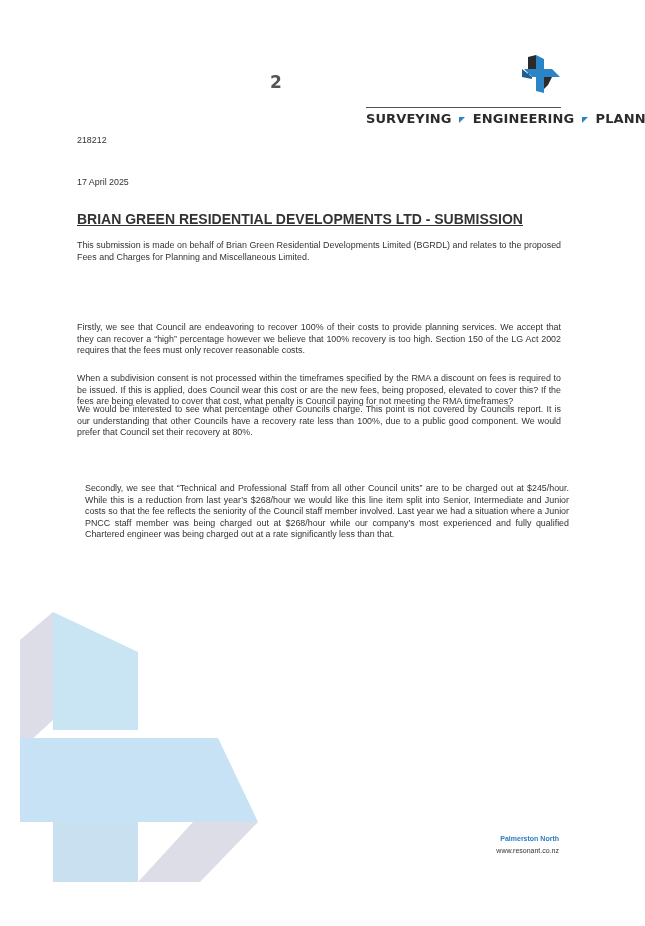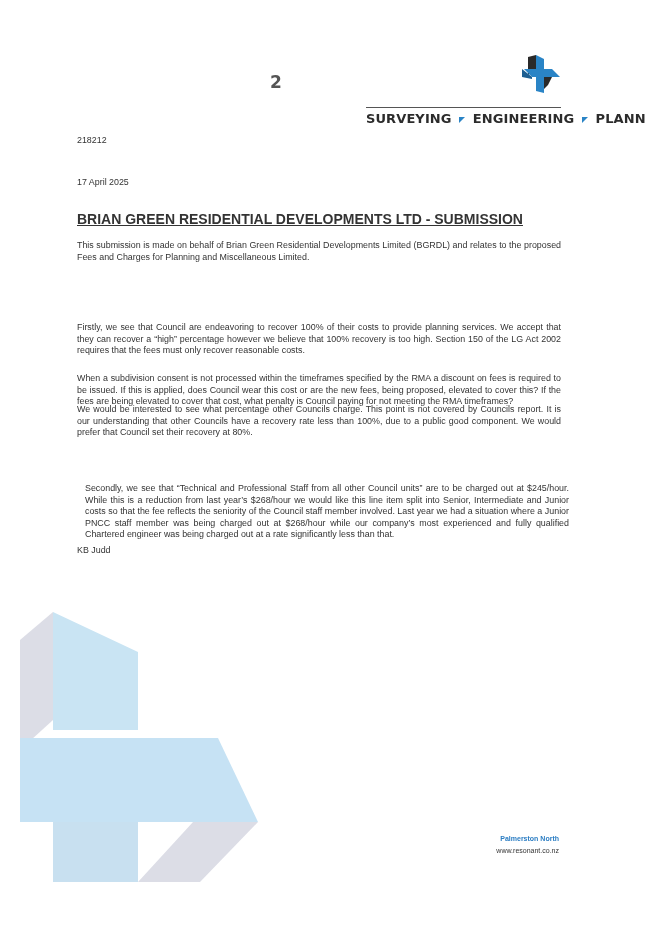--- a/index.html
+++ b/index.html
@@ -83,21 +83,20 @@
 
 <div class="doc para p1">
   <div>This submission is made on behalf of Brian Green Residential Developments Limited (BGRDL) and relates to the proposed Fees and Charges for Planning and Miscellaneous Limited.</div>
 </div>
 <div class="doc para p2">Firstly, we see that Council are endeavoring to recover 100% of their costs to provide planning services. We accept that they can recover a “high” percentage however we believe that 100% recovery is too high. Section 150 of the LG Act 2002 requires that the fees must only recover reasonable costs.</div>
 <div class="doc para p3">When a subdivision consent is not processed within the timeframes specified by the RMA a discount on fees is required to be issued. If this is applied, does Council wear this cost or are the new fees, being proposed, elevated to cover this? If the fees are being elevated to cover that cost, what penalty is Council paying for not meeting the RMA timeframes?</div>
 <div class="doc para p4">We would be interested to see what percentage other Councils charge. This point is not covered by Councils report. It is our understanding that other Councils have a recovery rate less than 100%, due to a public good component. We would prefer that Council set their recovery at 80%.</div>
 <div class="doc para p5"> Secondly, we see that “Technical and Professional Staff from all other Council units” are to be charged out at $245/hour. While this is a reduction from last year’s $268/hour we would like this line item split into Senior, Intermediate and Junior costs so that the fee reflects the seniority of the Council staff member involved. Last year we had a situation where a Junior PNCC staff member was being charged out at $268/hour while our company’s most experienced and fully qualified Chartered  engineer was being charged out at a rate significantly less than that.</div>
 
 <div class="doc sig">
-  <div>KB Judd</div>
 </div>
 
 <svg class="bg-mark" viewBox="0 0 245 290">
   <polygon points="2,40 35,12 35,120 2,150" fill="#dcdde6"></polygon>
   <polygon points="35,12 120,52 120,130 35,130" fill="#c9e4f3"></polygon>
   <polygon points="2,138 200,138 240,222 2,222" fill="#c6e2f4"></polygon>
   <polygon points="35,222 120,222 120,282 35,282" fill="#c8e0f0"></polygon>
   <polygon points="120,282 175,222 240,222 182,282" fill="#dcdde6"></polygon>
 </svg>
 

